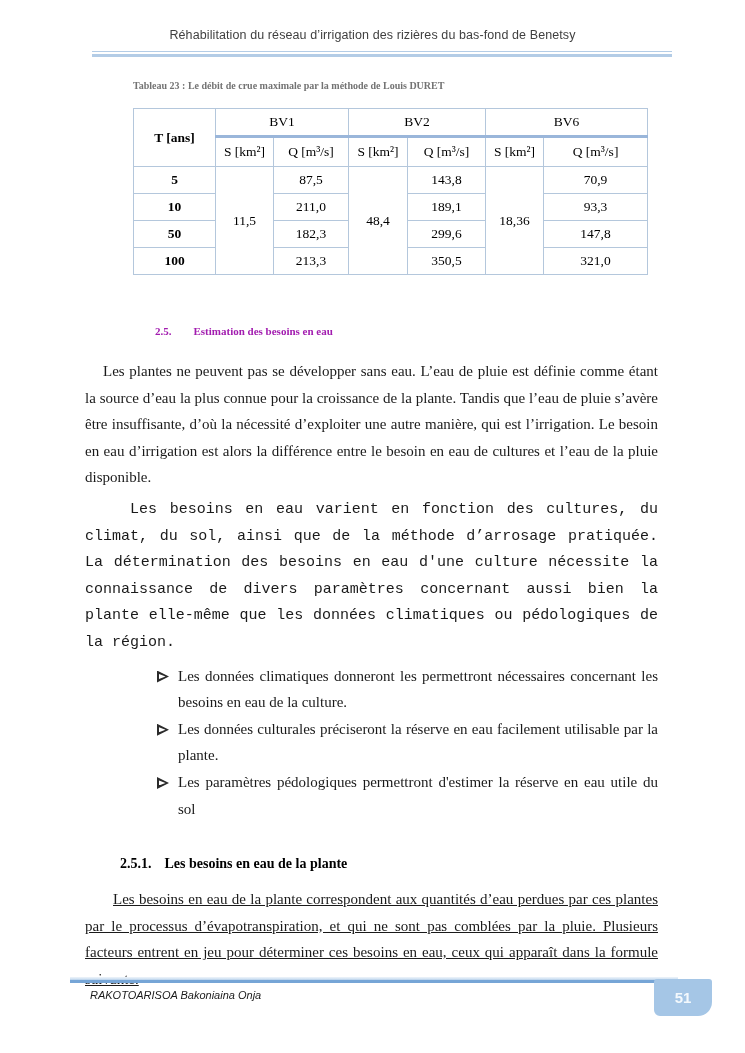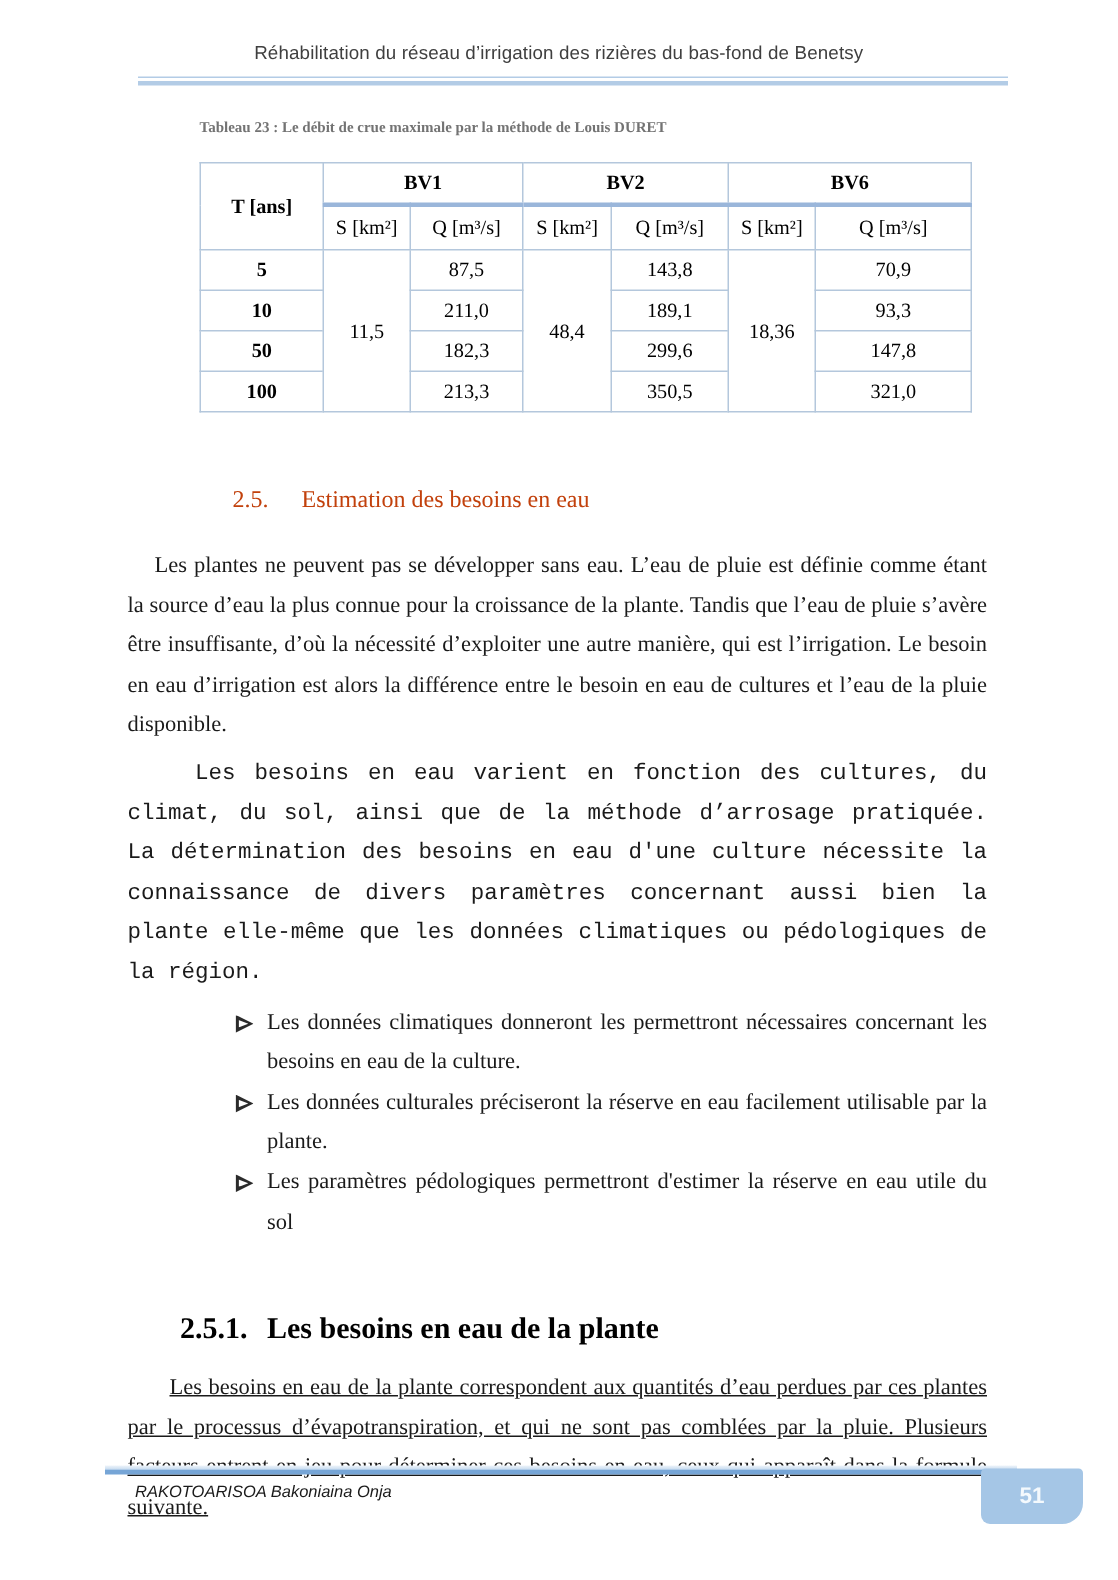--- a/index.html
+++ b/index.html
@@ -26,25 +26,25 @@
   table.flow {
     margin:17px 0 0 133px; border-collapse:collapse;
     font-size:13.5px; color:#000; table-layout:fixed; width:514px;
   }
   table.flow td {
     border:1px solid #b4c7dc; text-align:center; vertical-align:middle;
     padding:0; height:26px; background:#fff;
   }
   table.flow tr.head2 td { height:28px; }
   td.bold { font-weight:bold; }
-  td.bv { font-weight:bold; border-bottom:3px solid #9ab6da !important; }
+  td.bv { font-weight:normal; border-bottom:3px solid #9ab6da !important; }
   
-  .h-main { margin:50px 0 0 155px; font-size:16px; font-weight:normal; color:#c2410c; }
+  .h-main { margin:50px 0 0 155px; font-size:11px; font-weight:bold; color:#a21caf; }
   .h-main .num { display:inline-block; margin-right:22px; }
-  .h-sub  { margin:47px 0 0 120px; font-size:20px; font-weight:bold; color:#000; }
+  .h-sub  { margin:34px 0 0 120px; font-size:14px; font-weight:bold; color:#000; }
   .h-sub .num { display:inline-block; margin-right:13px; }
   p.body {
     margin:21px 87px 0 85px; font-size:15px; line-height:26.6px;
     text-align:justify; color:#1a1a1a;
   }
   p.body.p2 { margin-top:6px; text-indent:45px;font-family:Liberation Mono, monospace; }
   p.body.p1 { text-indent:18px; }
   p.body.p3 { margin-top:14px; text-indent:28px;text-decoration:underline; }
   
   .bullets { margin:6px 87px 0 157px; }
@@ -68,21 +68,21 @@
   .footer-bar {
     position:absolute; left:70px; top:977px; width:608px; height:6px;
     background:linear-gradient(to bottom, #eef4fa 0%, #cbdef1 40%, #76a5d6 55%, #76a5d6 100%);
   }
   .footer-name {
     position:absolute; left:90px; top:989px;
     font-family:"Liberation Sans", sans-serif;
     font-style:italic; font-size:11px; color:#1a1a1a;
   }
   .page-badge {
-    position:absolute; left:654px; top:979px; width:68px; height:37px;
+    position:absolute; left:654px; top:979px; width:58px; height:37px;
     background:#a5c6e6; border-radius:3px 3px 14px 6px;
     display:flex; align-items:center; justify-content:center;
     font-family:"Liberation Sans", sans-serif;
     font-weight:bold; font-size:15px; color:#f4f9fd;
   }
 </style>
 </head>
 <body>
 
 <div class="page">

